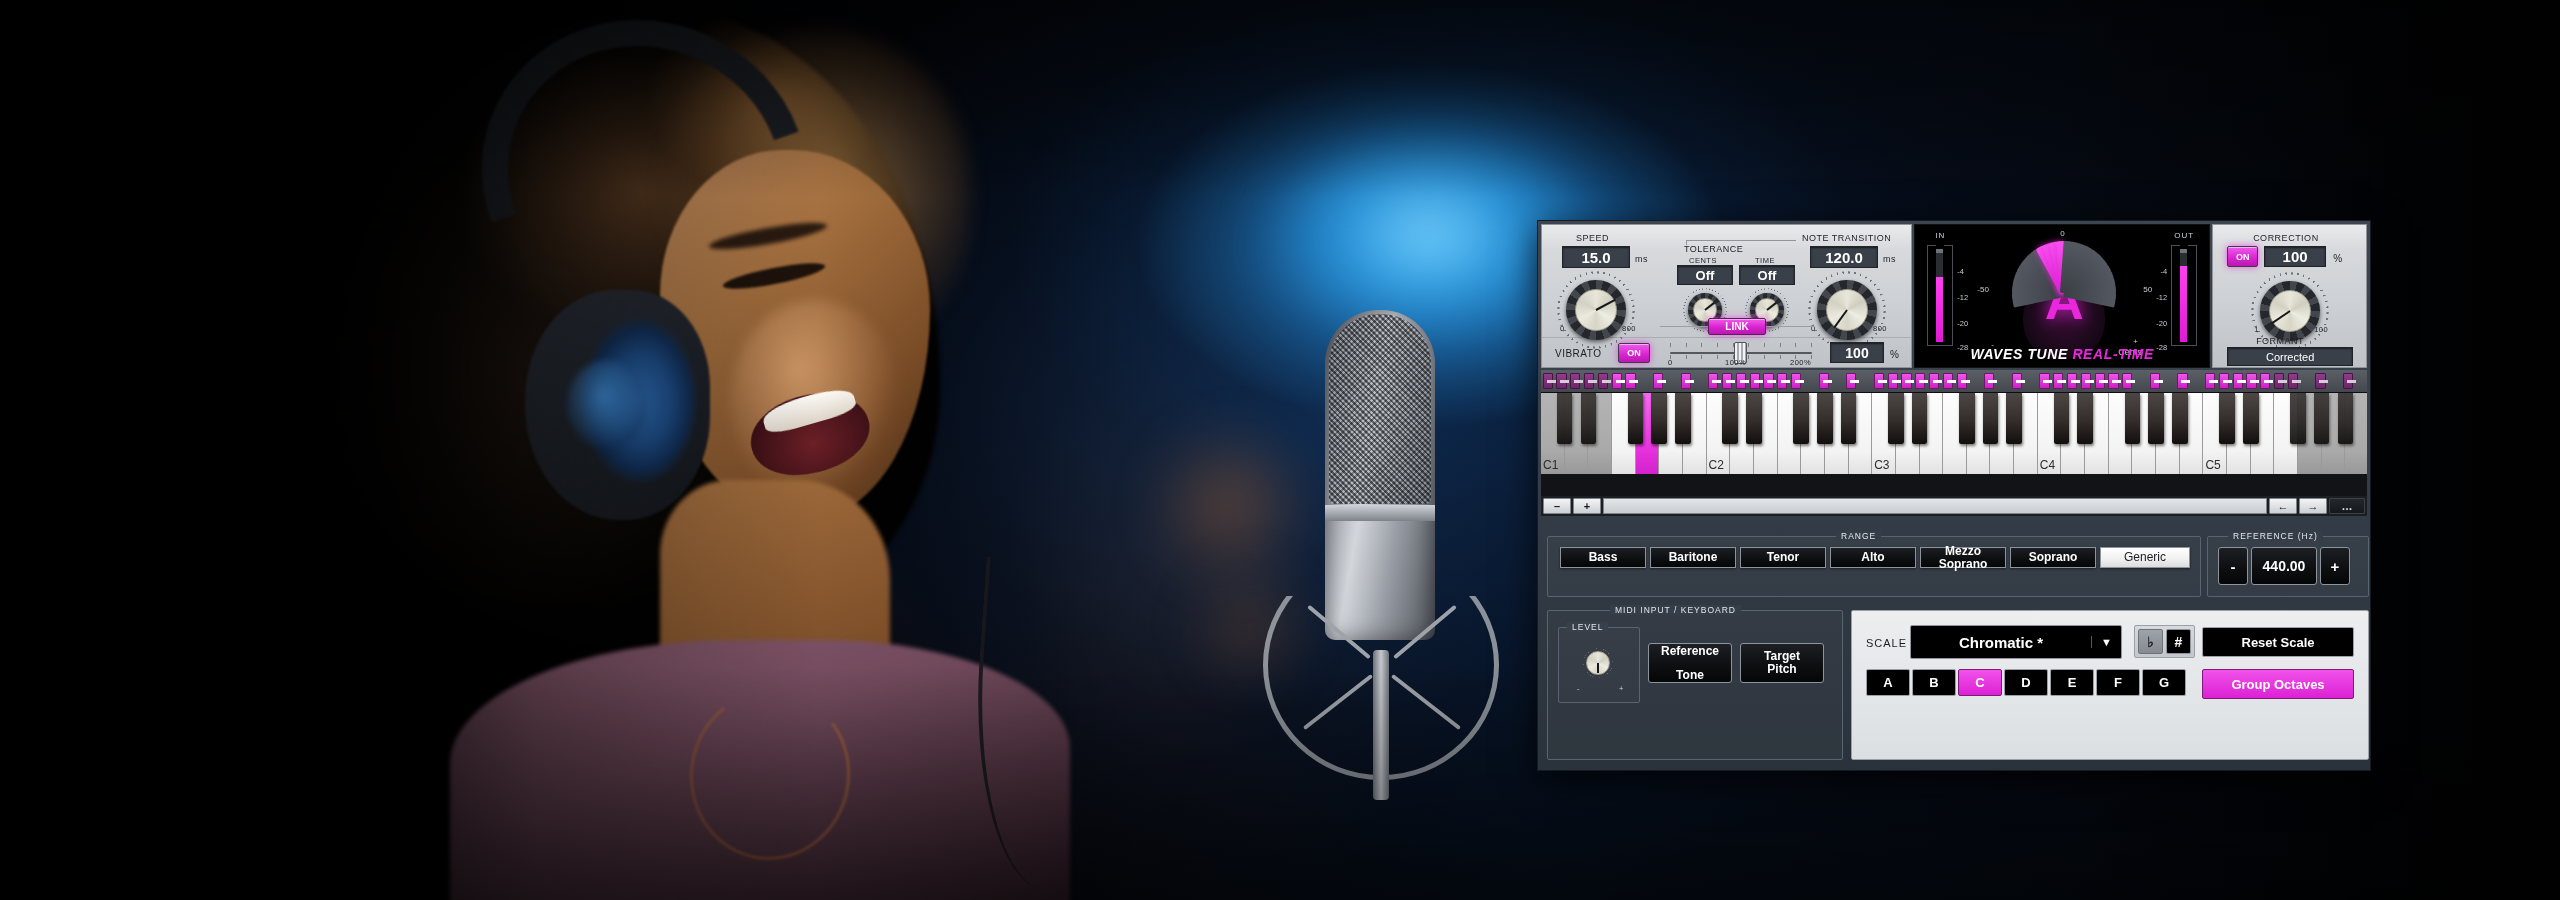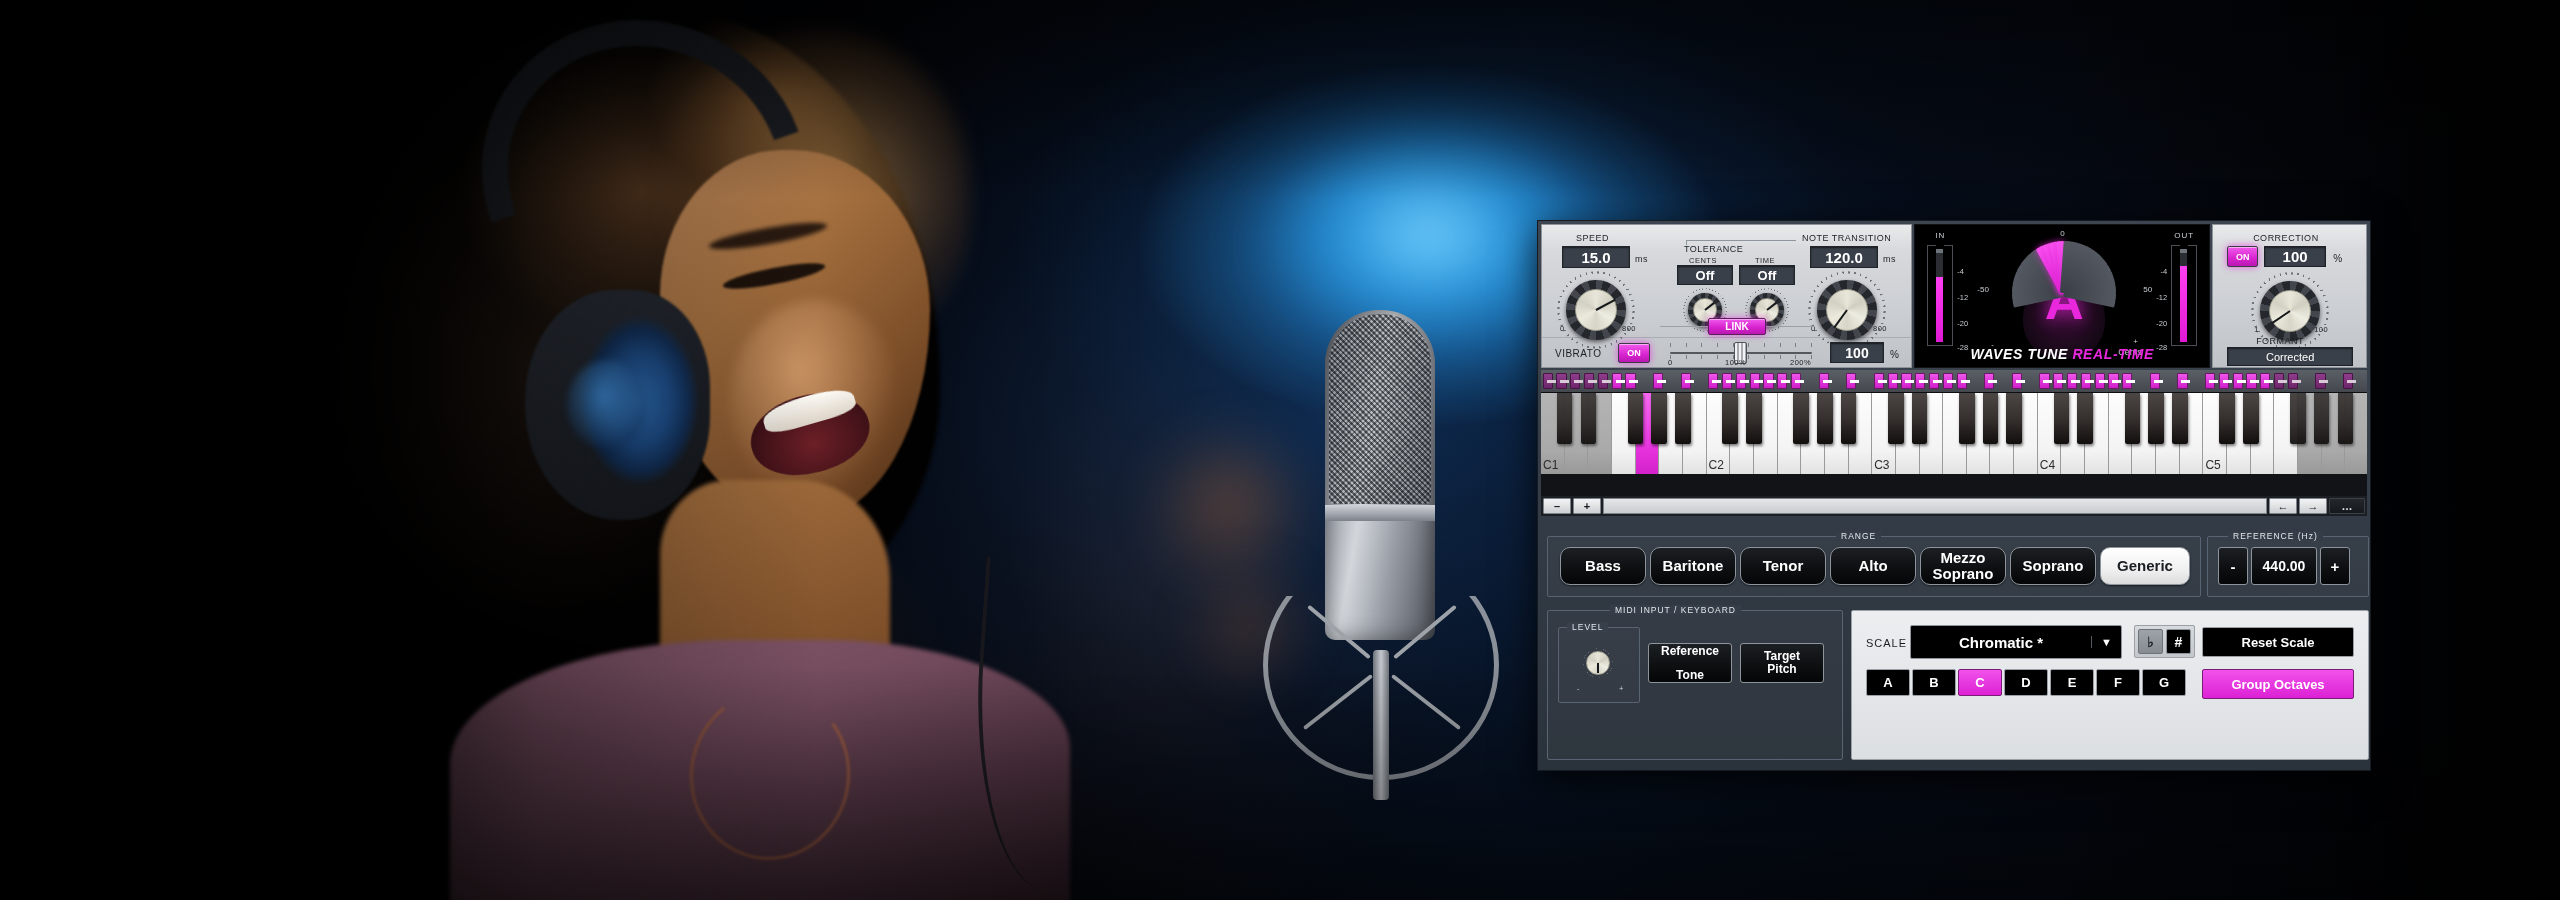--- a/index.html
+++ b/index.html
@@ -323,30 +323,30 @@
   .bottom { position:relative; height:250px; margin-top:8px; }
   .group {
     position:absolute; border:1px solid #596472; border-radius:2px;
     background:rgba(255,255,255,.02);
   }
   .group-title {
     position:absolute; top:-6px; font-size:8.5px; letter-spacing:1px;
     color:#e2e6ea; background:#353e48; padding:0 5px;
   }
   .rbtn {
-    position:absolute; top:10px; height:38px;
+    position:absolute; top:10px; height:21px;
     background:linear-gradient(180deg,#1c1f23 0%,#0c0e10 60%,#050607 100%);
-    border:1px solid #8d949c; border-radius:10px;
-    color:#fff; font-size:15px; font-weight:bold;
+    border:1px solid #8d949c; border-radius:0;
+    color:#fff; font-size:12px; font-weight:bold;
     display:flex; align-items:center; justify-content:center; text-align:center; line-height:1.05;
     box-shadow:0 1px 2px rgba(0,0,0,.5);
   }
   .rbtn.active {
     background:linear-gradient(180deg,#ffffff 0%,#f0f0f0 60%,#dcdcdc 100%);
-    color:#1a1d21; font-weight:bold;
+    color:#1a1d21; font-weight:normal;
   }
   .refbtn {
     position:absolute; top:10px; height:38px;
     background:linear-gradient(180deg,#1c1f23 0%,#0c0e10 60%,#050607 100%);
     border:1px solid #8d949c; border-radius:3px; color:#fff; font-weight:bold;
     display:flex; align-items:center; justify-content:center;
   }
 
   .scale-panel {
     position:absolute; background:linear-gradient(180deg,#eceef0,#dcdfe2);

